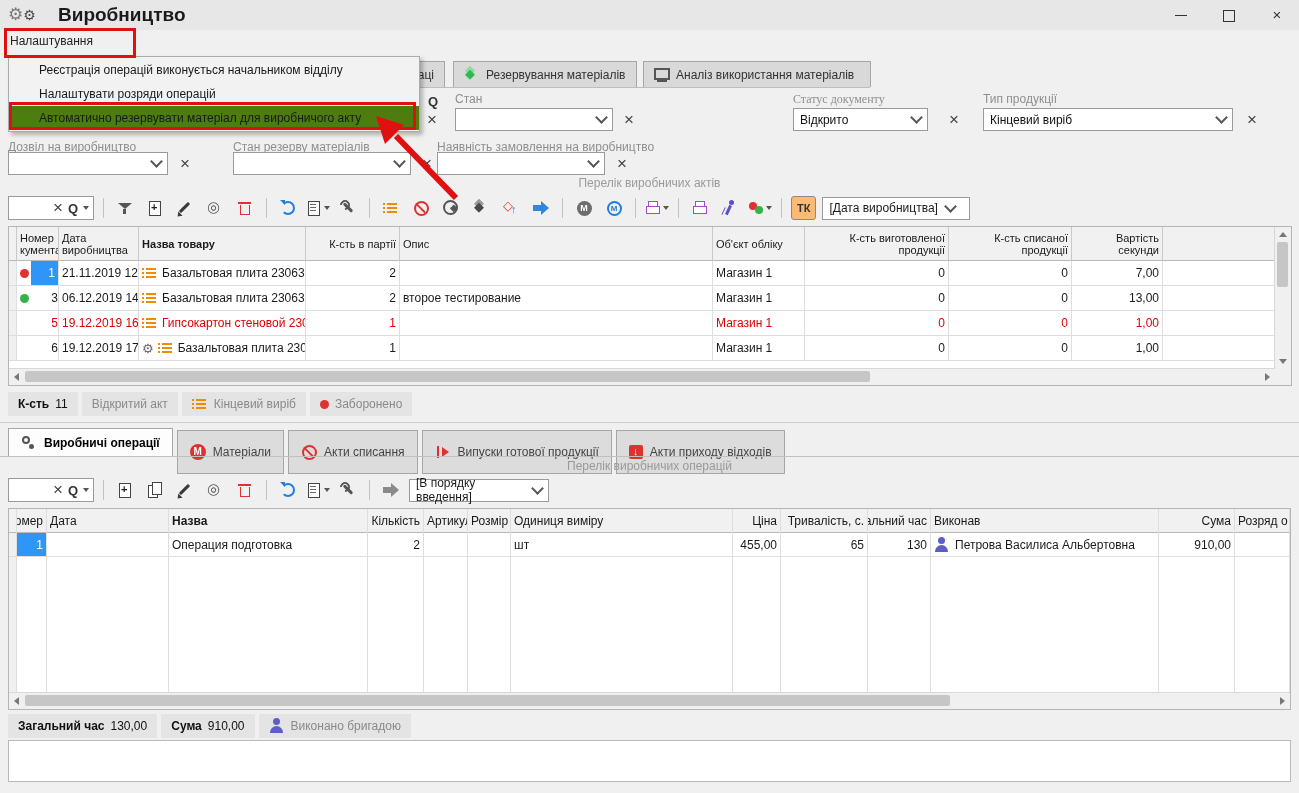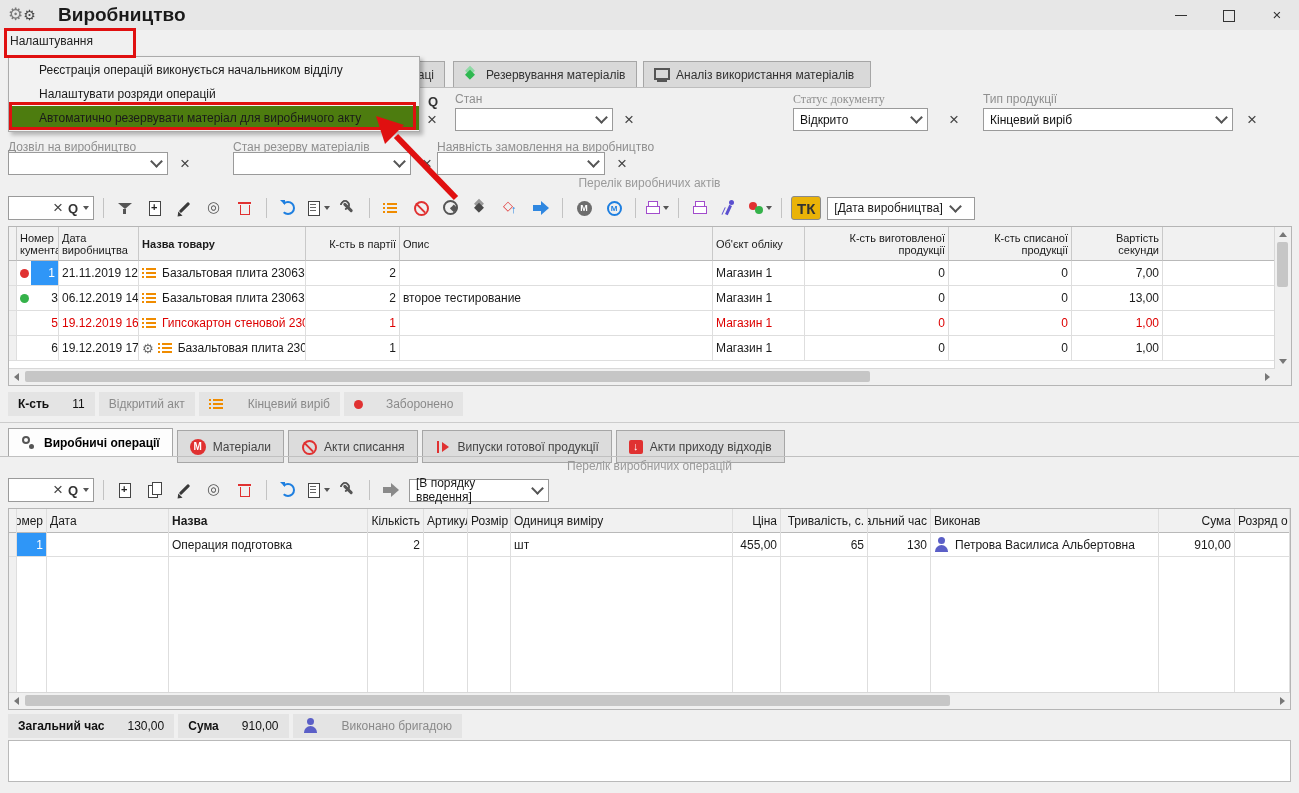--- a/index.html
+++ b/index.html
@@ -110,21 +110,21 @@
   .i-output::before{left:2px;top:2px;width:2px;height:12px;background:#e03131;}
   .i-output::after{left:7px;top:3px;border-left:7px solid #e03131;border-top:5px solid transparent;border-bottom:5px solid transparent;}
   .i-person::before{left:4px;top:0;width:7px;height:7px;border-radius:50%;background:#5b5fc7;}
   .i-person::after{left:1px;top:8px;width:13px;height:7px;border-radius:7px 7px 0 0;background:#5b5fc7;}
   .gearglyph{color:#666;font-size:13px;line-height:13px;}
   .dot{width:9px;height:9px;border-radius:50%;display:inline-block;flex:none;}
   .dot.red{background:#e03131;} .dot.green{background:#35b24a;}
 
   
   .chiprow{display:flex;gap:4px;align-items:center;}
-  .chip{background:#e4e4e4;height:24px;display:flex;align-items:center;gap:23px;padding:0 10px;color:#8a8a8a;}
+  .chip{background:#e4e4e4;height:24px;display:flex;align-items:center;gap:6px;padding:0 10px;color:#8a8a8a;}
   .chip b{color:#111;} .chip .cv{color:#111;}
 
   
   #acts-box{left:8px;top:226px;width:1284px;height:160px;background:#fff;border:1px solid #b5b5b5;box-sizing:border-box;}
   .acts-grid{display:grid;grid-template-columns:8px 42px 80px 167px 94px 313px 92px 144px 123px 91px minmax(0,1fr);}
   .acts-head{height:34px;}
   .acts-head .hc{background:#f1f1f1;border-right:1px solid #c9c9c9;border-bottom:1px solid #b9b9b9;
      font-size:11px;display:flex;align-items:center;padding:0 3px;overflow:hidden;line-height:12px;}
   .acts-row{height:25px;}
   .acts-row .cell{border-right:1px solid #dedede;border-bottom:1px solid #dedede;display:flex;align-items:center;
@@ -139,21 +139,21 @@
   
   .hscroll{position:absolute;left:0;bottom:0;height:16px;background:#f0f0f0;border-top:1px solid #d8d8d8;}
   .vscroll{position:absolute;right:0;top:0;width:16px;background:#f0f0f0;border-left:1px solid #d8d8d8;}
   .thumb{position:absolute;background:#c6c6c6;border-radius:2px;}
   .sarrow{position:absolute;width:0;height:0;}
   .corner{position:absolute;right:0;bottom:0;width:16px;height:16px;background:#f0f0f0;}
 
   
   #ops-tabs{left:8px;top:428px;height:29px;display:flex;gap:4px;}
   .otab{background:#dcdcdc;border:1px solid #a6a6a6;display:flex;align-items:center;gap:7px;
-        padding:0 12px;color:#444;box-sizing:border-box;height:33px;margin-top:2px;}
+        padding:0 12px;color:#444;box-sizing:border-box;height:44px;margin-top:2px;}
   .otab.active{background:#fdfdfd;height:29px;margin-top:0;border-bottom:1px solid #fdfdfd;color:#000000;font-weight:bold;}
   #ops-tabline{left:0;top:456px;width:1299px;height:1px;background:#c0c0c0;}
   #sep-line{left:0;top:422px;width:1299px;height:1px;background:#cccccc;}
 
   
   #ops-box{left:8px;top:508px;width:1283px;height:202px;background:#fff;border:1px solid #b5b5b5;box-sizing:border-box;}
   #ops-cols{position:absolute;left:0;top:0;right:0;bottom:16px;display:flex;}
   .ops-col{display:flex;flex-direction:column;border-right:1px solid #dedede;box-sizing:border-box;flex:none;overflow:hidden;}
   .ops-col .oth{height:24px;background:#f1f1f1;border-bottom:1px solid #b9b9b9;font-size:12px;
       display:flex;align-items:center;padding:0 3px;white-space:nowrap;overflow:hidden;box-sizing:border-box;}
@@ -161,22 +161,22 @@
       padding:0 3px;white-space:nowrap;overflow:hidden;box-sizing:border-box;font-size:12px;}
   .ops-col .ofill{flex:1;}
   .ops-col.selector{background:#f0f0f0;}
   .otd .numbox{flex:1;}
 
   #comment-box{left:8px;top:740px;width:1283px;height:42px;background:#fff;border:1px solid #b9b9b9;box-sizing:border-box;resize:none;font-family:inherit;}
 
   
   #arrow-svg{left:368px;top:108px;z-index:50;}
   .z50{z-index:50;}
-  .tkbtn{border:1px solid #8a8a8a;background:#eab308;border-radius:3px;height:22px;padding:0 5px;
-         display:flex;align-items:center;font-weight:bold;font-size:15px;color:#333;}
+  .tkbtn{border:1px solid #8a8a8a;background:#fdba74;border-radius:3px;height:22px;padding:0 5px;
+         display:flex;align-items:center;font-weight:bold;font-size:11px;color:#333;}
   .sortcombo{background:#fff;border:1px solid #9a9a9a;height:23px;display:flex;align-items:center;
          padding:0 6px;gap:8px;box-sizing:border-box;}
 </style>
 </head>
 <body>
 
 <div id="titlebar" class="abs">
   <span class="abs" style="left:8px;"><span class="gear">⚙</span><span class="gear2">⚙</span></span>
   <span id="title-text" class="abs" style="left:52px;">Виробництво</span>
   <div class="wbtn abs" style="left:1166px;"><span class="bar"></span></div>

